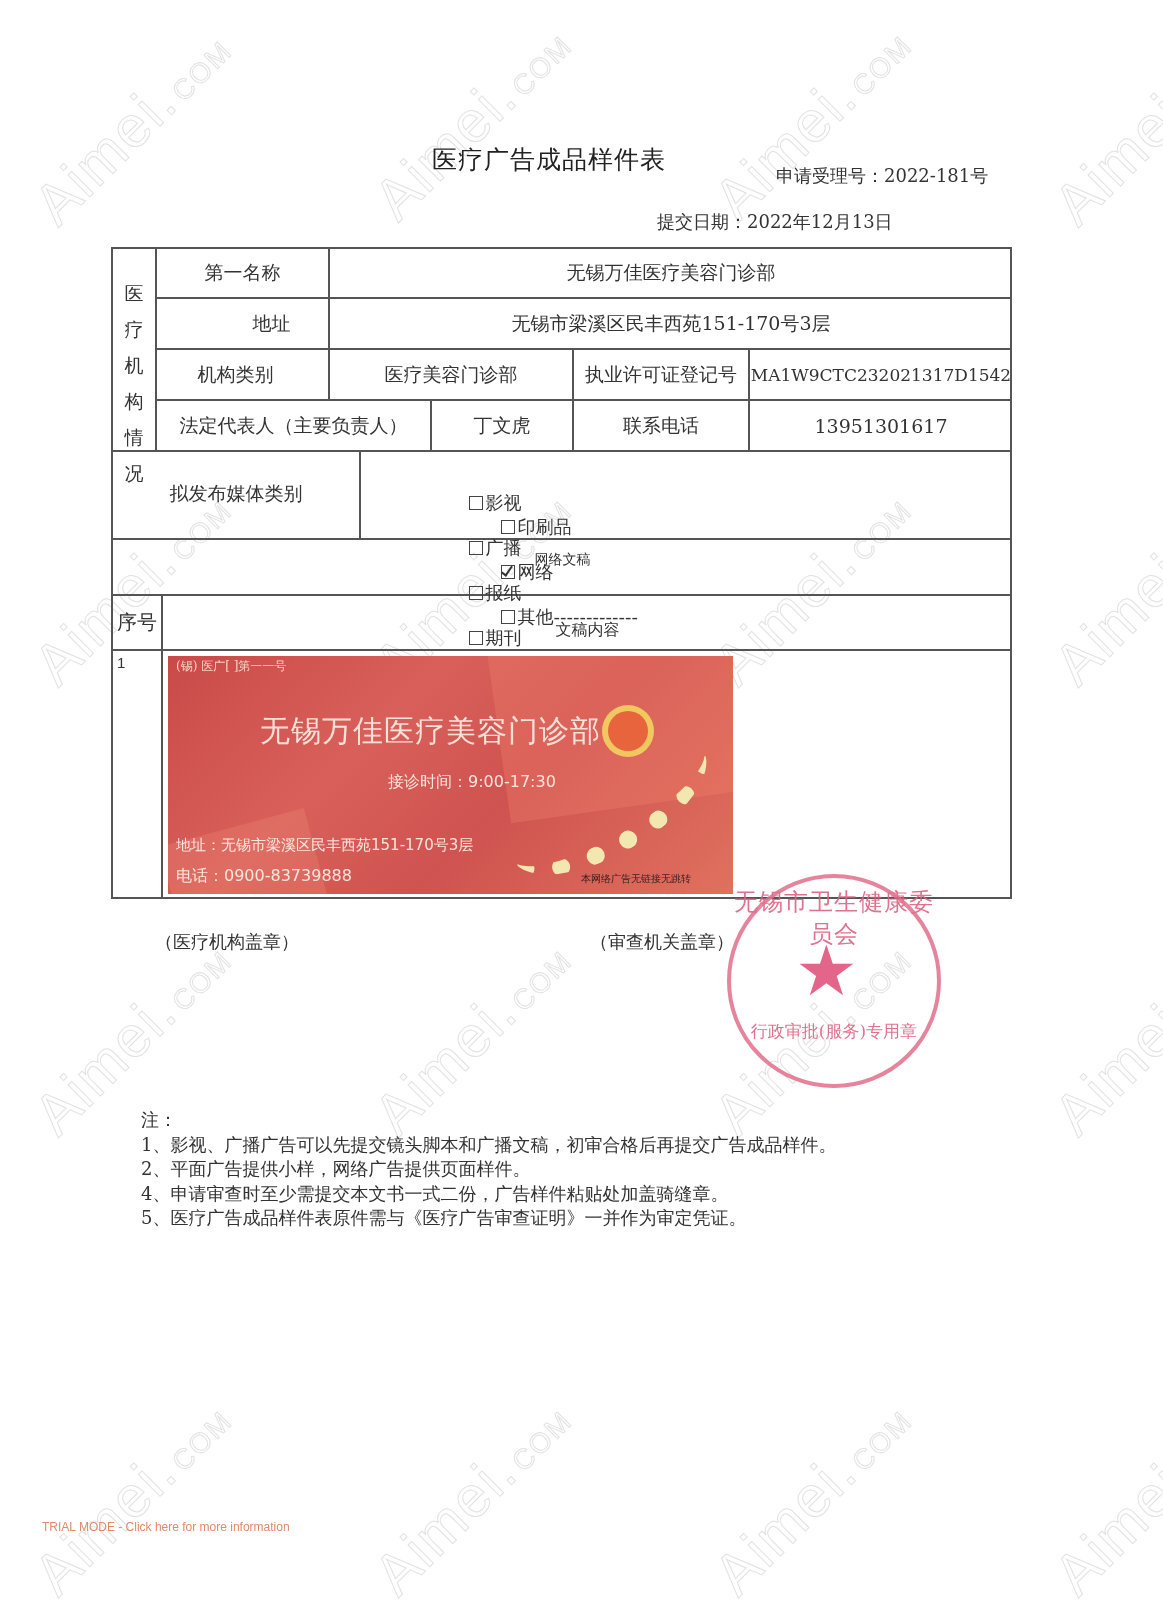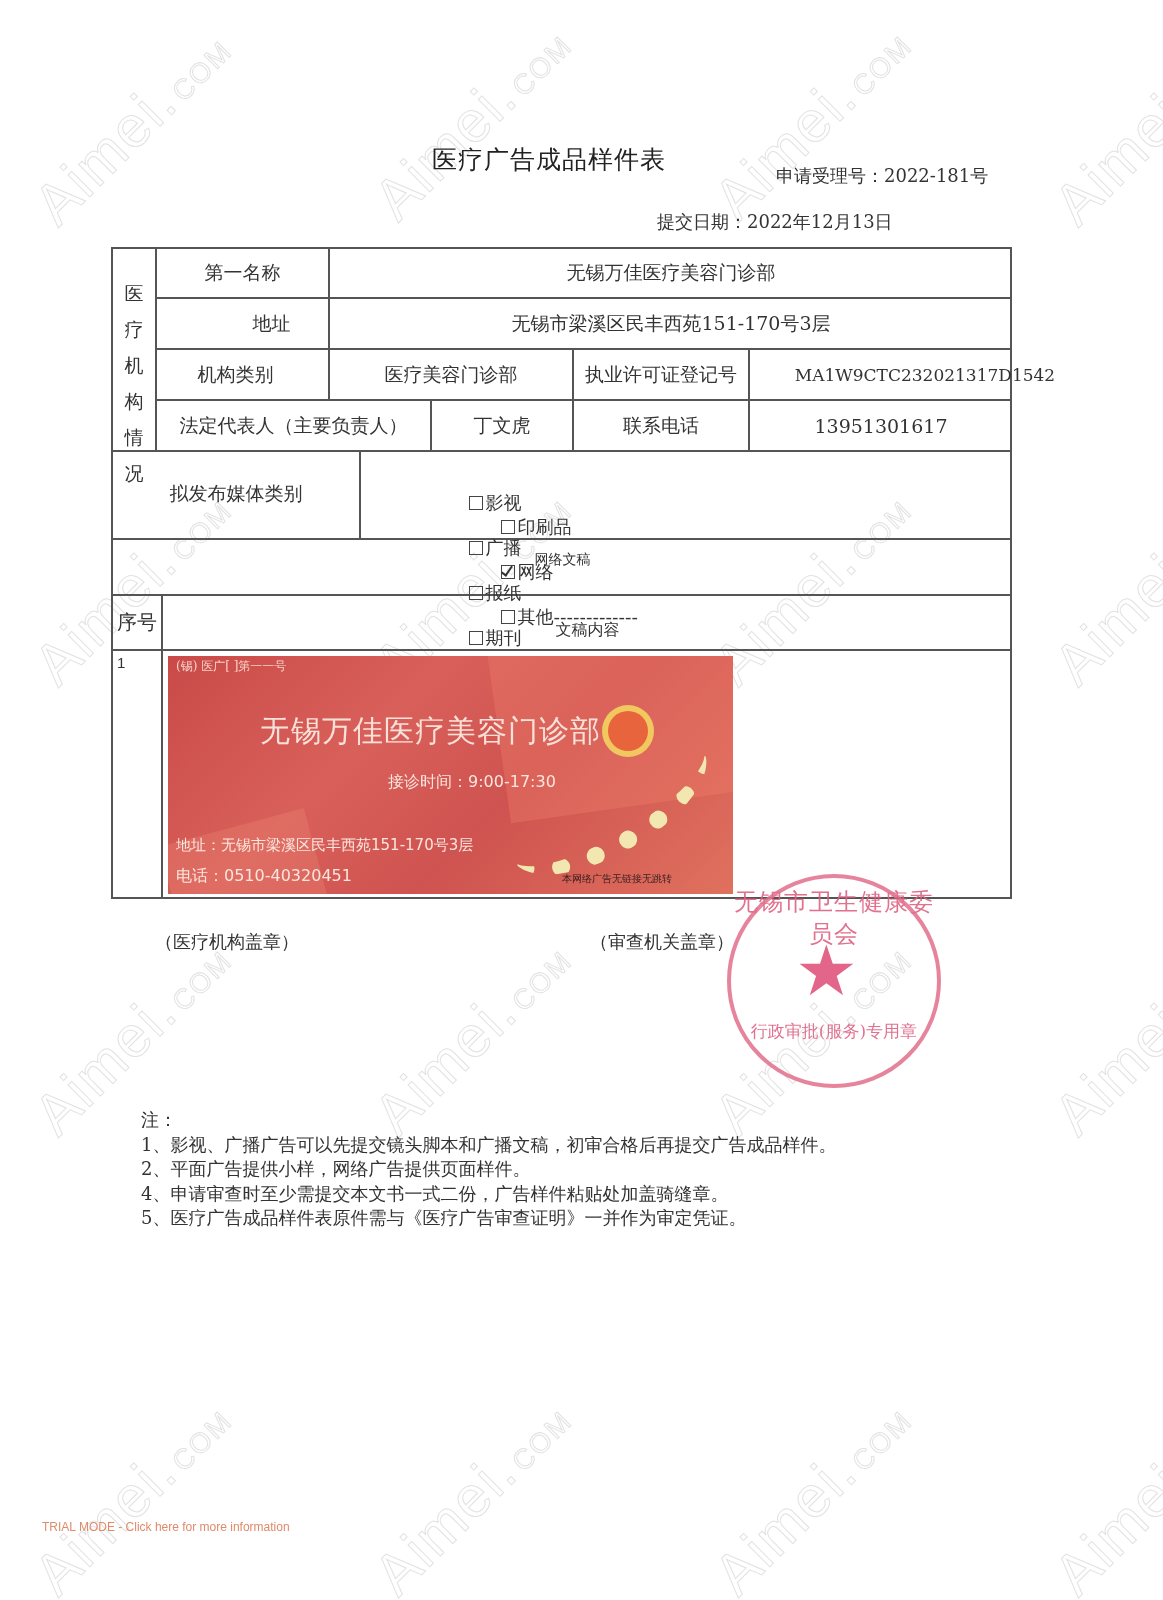--- a/index.html
+++ b/index.html
@@ -22,21 +22,21 @@
   .cb.on::after{content:"";position:absolute;left:2px;top:-2px;width:4px;height:10px;border-right:2px solid #333;border-bottom:2px solid #333;transform:rotate(35deg);}
   .ad{position:absolute;left:168px;top:656px;width:565px;height:238px;
       background:linear-gradient(135deg,#c94a48 0%,#d9605a 35%,#cf5350 60%,#e0715e 100%);overflow:hidden;}
   .ad .panel{position:absolute;left:330px;top:-20px;width:260px;height:170px;background:rgba(240,130,110,.35);transform:rotate(-8deg);}
   .ad .panel2{position:absolute;left:0;top:170px;width:150px;height:90px;background:rgba(240,140,120,.3);transform:rotate(-15deg);}
   .ad .no{position:absolute;left:8px;top:2px;font-size:12px;color:#f7d3c8;}
   .ad .name{position:absolute;left:92px;top:55px;font-size:30px;color:#f8e1d8;letter-spacing:1px;font-family:"DejaVu Sans",sans-serif;}
   .ad .hours{position:absolute;left:220px;top:116px;font-size:16px;color:#fbe6de;font-family:"DejaVu Sans",sans-serif;}
   .ad .addr{position:absolute;left:8px;top:180px;font-size:15px;color:#fbe6de;font-family:"DejaVu Sans",sans-serif;}
   .ad .tel{position:absolute;left:8px;top:210px;font-size:16px;color:#fbe6de;font-family:"DejaVu Sans",sans-serif;}
-  .ad .nolink{position:absolute;left:394px;top:216px;font-size:10px;color:#3a2020;font-family:"DejaVu Sans",sans-serif;}
+  .ad .nolink{position:absolute;left:413px;top:216px;font-size:10px;color:#3a2020;font-family:"DejaVu Sans",sans-serif;}
   .ad .coins{position:absolute;left:330px;top:100px;width:220px;height:80px;border-radius:50%;
       border-bottom:18px dotted #f2e7b0;transform:rotate(-30deg);}
   .ad .knot{position:absolute;left:440px;top:55px;width:40px;height:40px;border-radius:50%;background:#e8643c;box-shadow:0 0 0 6px #f1c860;}
   .sig{position:absolute;font-size:18px;color:#333;}
   .stamp{position:absolute;left:727px;top:874px;width:214px;height:214px;border:4px solid #e2748f;border-radius:50%;box-sizing:border-box;opacity:.88;}
   .stamp .top{position:absolute;left:0;top:8px;width:100%;text-align:center;font-size:24px;color:#dd5f80;letter-spacing:1px;}
   .stamp .star{position:absolute;left:64px;top:58px;font-size:70px;color:#e0507a;line-height:70px;}
   .stamp .bottom{position:absolute;left:0;top:142px;width:100%;text-align:center;font-size:17px;color:#dd5f80;}
   .notes{position:absolute;left:141px;top:1108px;font-size:18px;line-height:24.5px;color:#333;}
   .trial{position:absolute;left:42px;top:1520px;font-family:"Liberation Sans",sans-serif;font-size:12px;color:#e08a6a;cursor:pointer;}
@@ -87,21 +87,21 @@
 
 <div class="cell" style="left:157px;top:249px;width:171px;height:48px;">第一名称</div>
 <div class="cell" style="left:330px;top:249px;width:682px;height:48px;">无锡万佳医疗美容门诊部</div>
 
 <div class="cell" style="left:157px;top:299px;width:171px;height:49px;margin-left:29px;">地址</div>
 <div class="cell" style="left:330px;top:299px;width:682px;height:49px;">无锡市梁溪区民丰西苑151-170号3层</div>
 
 <div class="cell" style="left:157px;top:350px;width:157px;height:49px;">机构类别</div>
 <div class="cell" style="left:330px;top:350px;width:242px;height:49px;">医疗美容门诊部</div>
 <div class="cell" style="left:574px;top:350px;width:174px;height:49px;">执业许可证登记号</div>
-<div class="cell" style="left:750px;top:350px;width:262px;height:49px;font-size:17px;margin-left:44px;">MA1W9CTC232021317D1542</div>
+<div class="cell" style="left:750px;top:350px;width:262px;height:49px;font-size:17px;">MA1W9CTC232021317D1542</div>
 
 <div class="cell" style="left:157px;top:401px;width:273px;height:49px;">法定代表人（主要负责人）</div>
 <div class="cell" style="left:432px;top:401px;width:140px;height:49px;">丁文虎</div>
 <div class="cell" style="left:574px;top:401px;width:174px;height:49px;">联系电话</div>
 <div class="cell" style="left:750px;top:401px;width:262px;height:49px;">13951301617</div>
 
 <div class="cell" style="left:113px;top:452px;width:246px;height:84px;font-family:'DejaVu Sans',sans-serif;">拟发布媒体类别</div>
 
 <div class="checks" style="left:458px;top:470px;">
   <span><span class="cb"></span><span>影视</span></span>
@@ -130,21 +130,21 @@
 
 <div class="ad">
   <div class="panel"></div>
   <div class="panel2"></div>
   <div class="coins"></div>
   <div class="knot"></div>
   <div class="no">(锡) 医广[ ]第一一号</div>
   <div class="name">无锡万佳医疗美容门诊部</div>
   <div class="hours">接诊时间：9:00-17:30</div>
   <div class="addr">地址：无锡市梁溪区民丰西苑151-170号3层</div>
-  <div class="tel">电话：0510-40320451</div>
+  <div class="tel">电话：0900-83739888</div>
   <div class="nolink">本网络广告无链接无跳转</div>
 </div>
 
 <div class="sig" style="left:155px;top:930px;">（医疗机构盖章）</div>
 <div class="sig" style="left:590px;top:930px;">（审查机关盖章）</div>
 
 <div class="stamp">
   <div class="top">无锡市卫生健康委员会</div>
   <div class="star">★</div>
   <div class="bottom">行政审批(服务)专用章</div>

